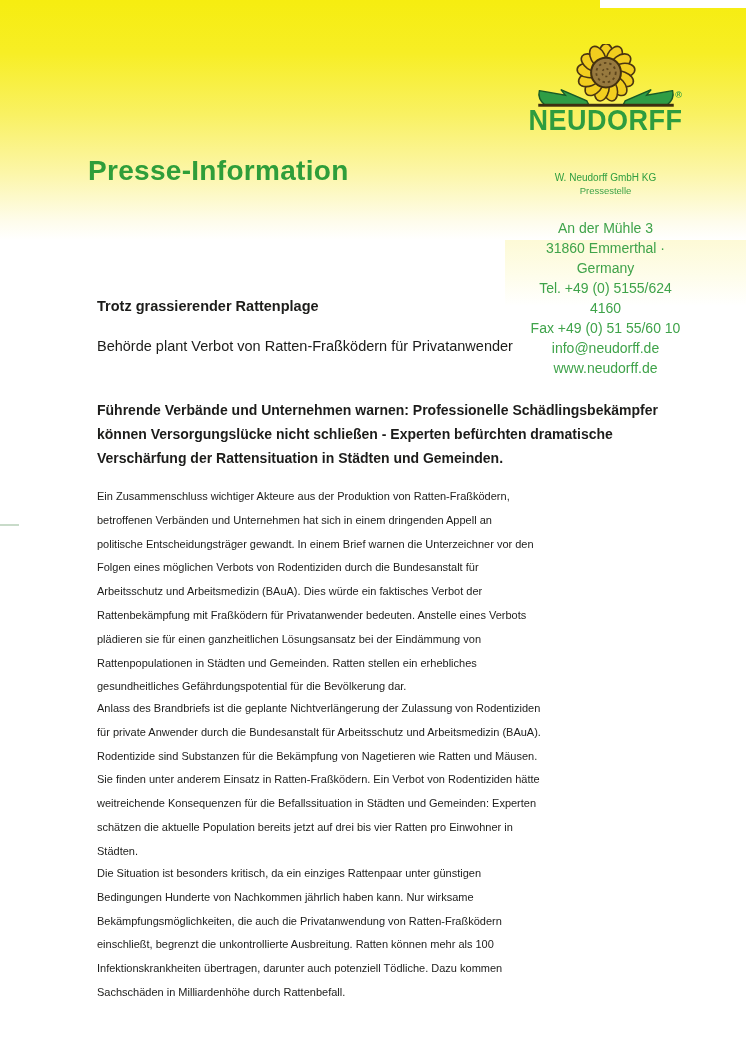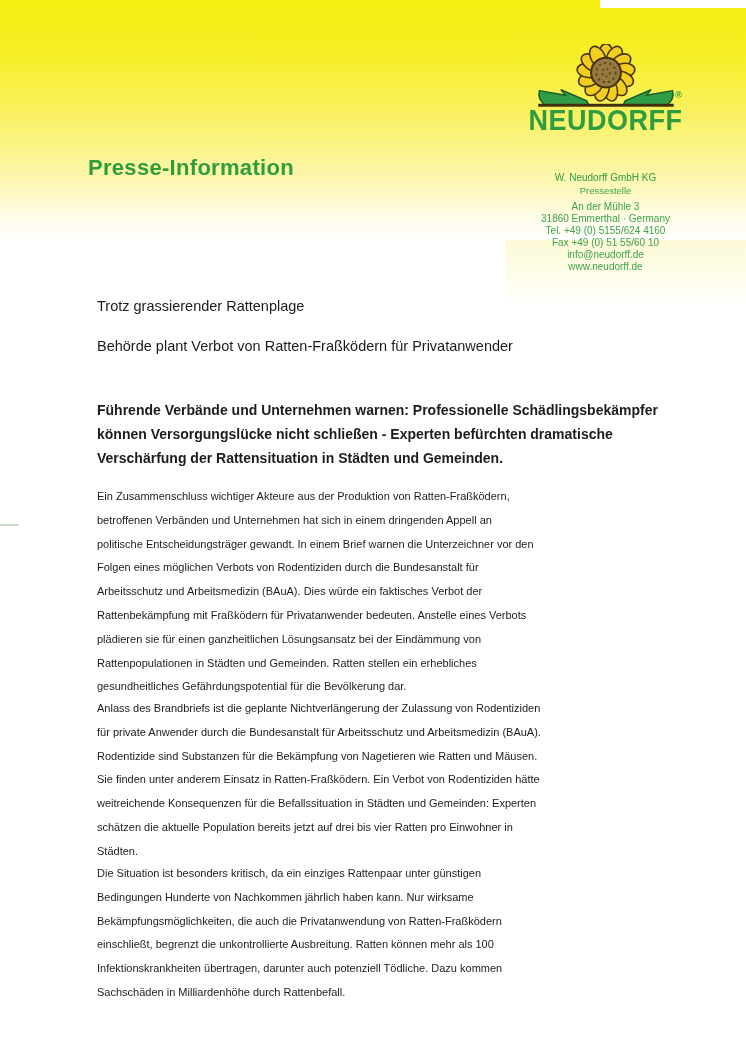--- a/index.html
+++ b/index.html
@@ -17,45 +17,45 @@
     position:absolute;left:505px;top:240px;width:241px;height:66px;
     background:linear-gradient(180deg,#fdfad6 0%,#fefdeb 55%,#ffffff 100%);
   }
   .top-notch{position:absolute;left:600px;top:0;width:146px;height:8px;background:#ffffff;}
   
   .fold-mark{position:absolute;left:0;top:524px;width:19px;height:2px;background:#c8dbc9;}
 
   
   .press-title{
     position:absolute;left:88px;top:155px;
-    font-size:22px;font-weight:bold;color:#2f9e3a;letter-spacing:.3px;
+    font-size:28px;font-weight:bold;color:#2f9e3a;letter-spacing:.3px;
   }
 
   
   .logo{position:absolute;left:523px;top:44px;width:165px;text-align:center;}
   .logo svg{display:block;margin:0 auto;}
   .registered{
     position:absolute;right:6px;top:46px;
     font-size:9px;font-weight:bold;color:#2e9c3f;
   }
   .wordmark{
     font-size:27px;font-weight:800;color:#2e9c3f;
     letter-spacing:.5px;margin-top:-3px;transform:scaleY(1.08);
   }
 
   
   .contact{position:absolute;left:523px;top:171px;width:165px;text-align:center;color:#3fa34a;}
   .contact .company{font-size:10px;font-weight:normal;color:#2f9e3f;line-height:13px;}
   .contact .dept{font-size:9.5px;line-height:14px;}
-  .contact .addr{font-size:10px;line-height:12px;margin-top:3px;white-space:pre-line;}
+  .contact .addr{font-size:14px;line-height:20px;margin-top:20px;white-space:pre-line;}
 
   
   .content{position:absolute;left:97px;top:0;width:620px;color:#1c1c1a;}
   .content>div,.content>p{position:absolute;left:0;right:0;margin:0;}
-  .kicker{top:298px;font-size:14.5px;font-weight:normal;}
+  .kicker{top:298px;font-size:14.5px;font-weight:bold;}
   .headline{top:338px;font-size:14.5px;font-weight:normal;}
   .lead{top:399px;font-size:14px;font-weight:bold;line-height:23.8px;white-space:pre-line;}
   .para{font-size:11px;line-height:23.8px;white-space:pre-line;}
   .p1{top:485px;}
   .p2{top:697px;}
   .p3{top:862px;}
 </style>
 </head>
 <body>
 

